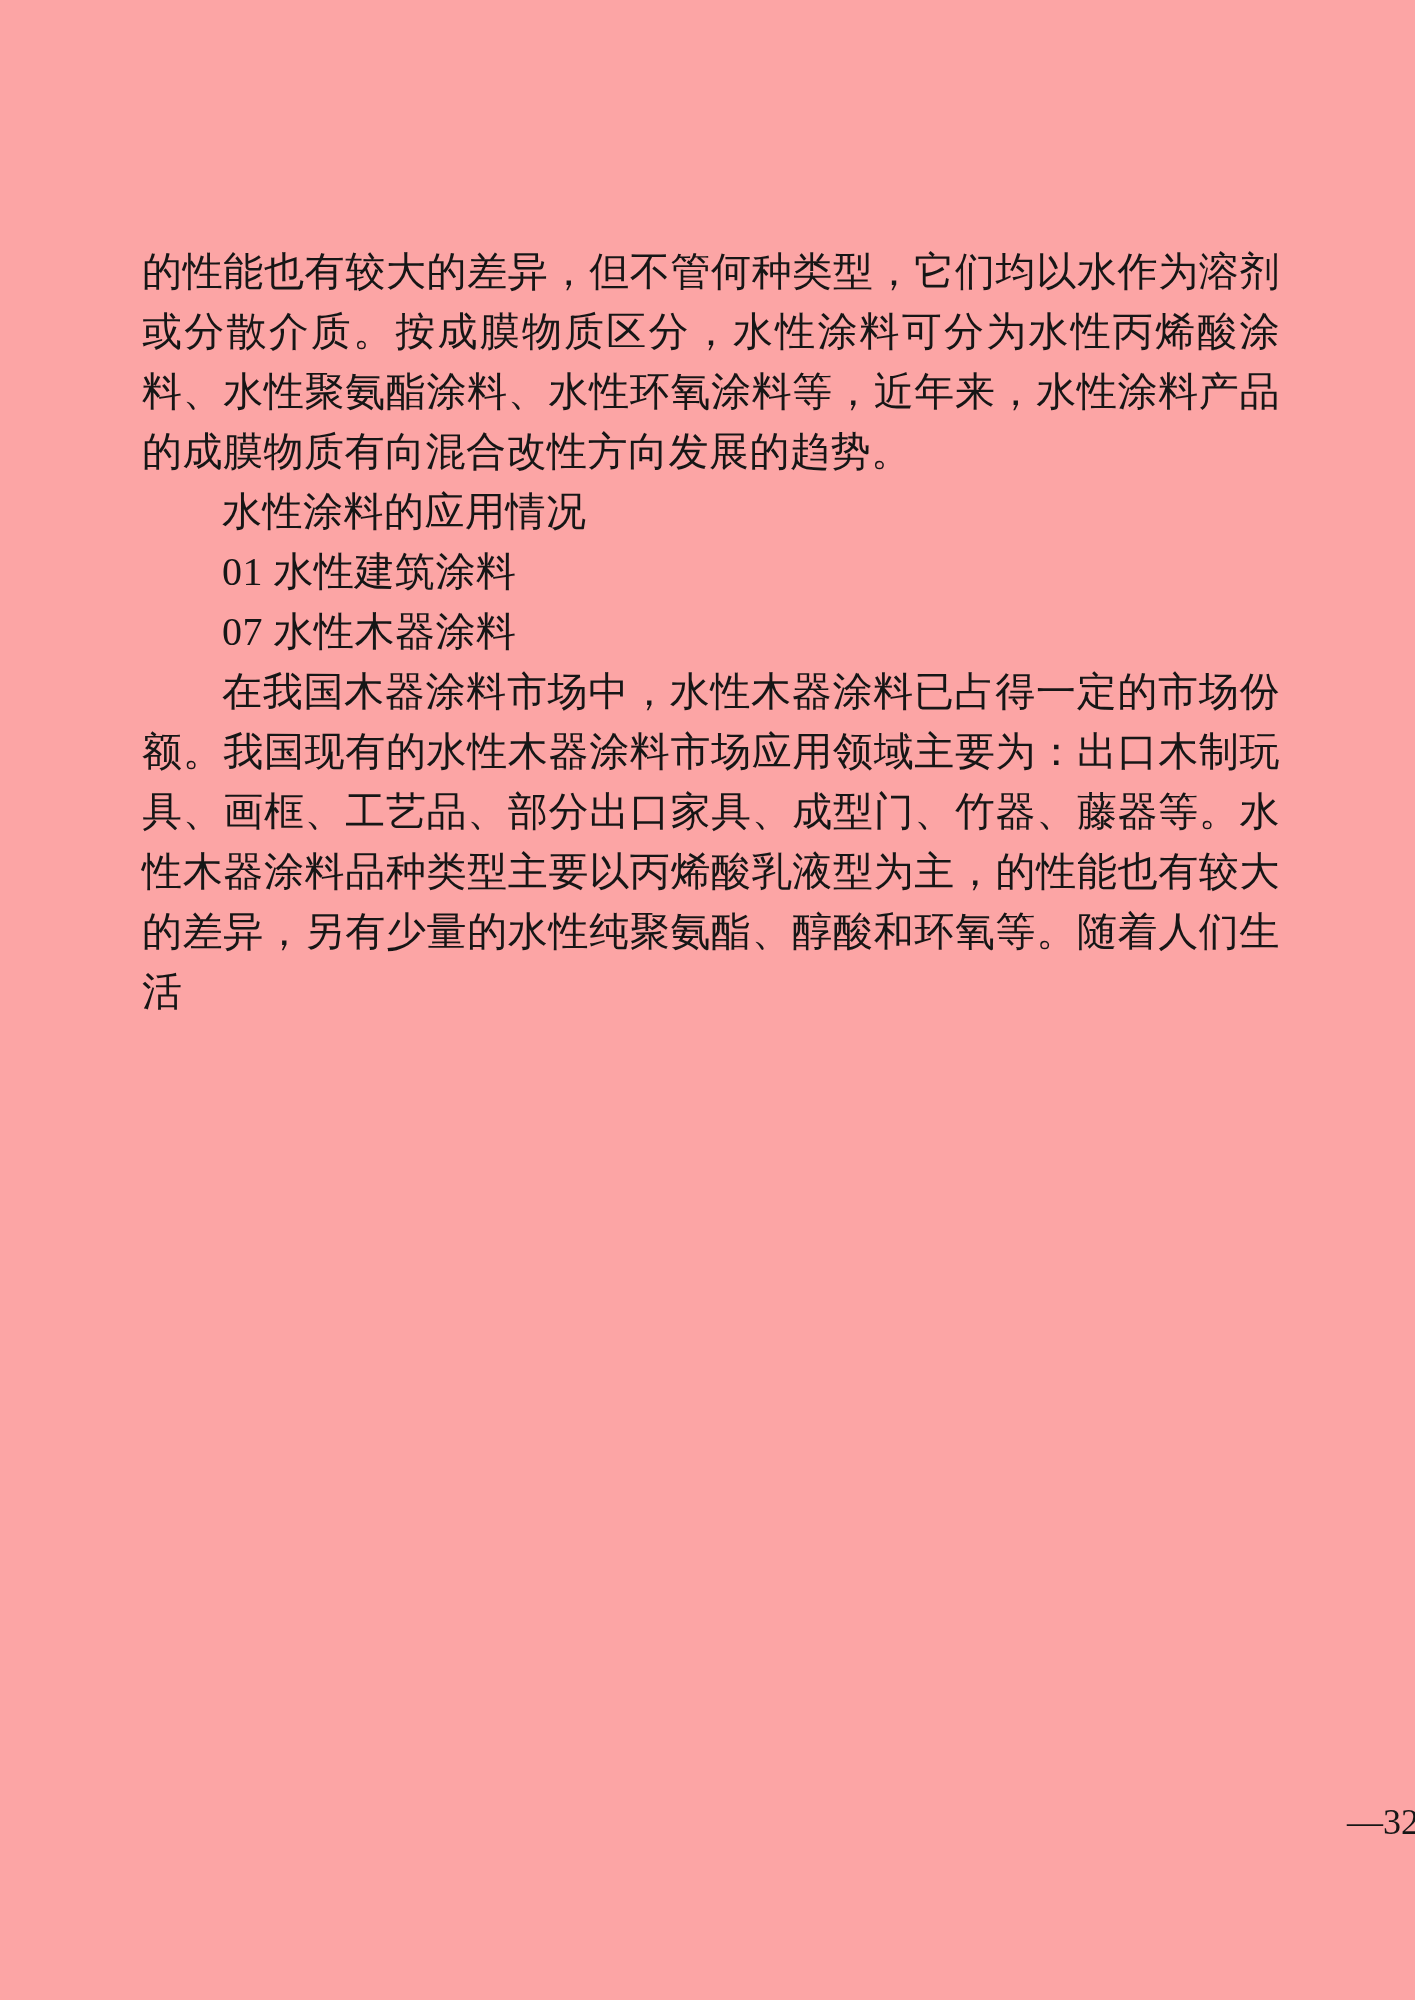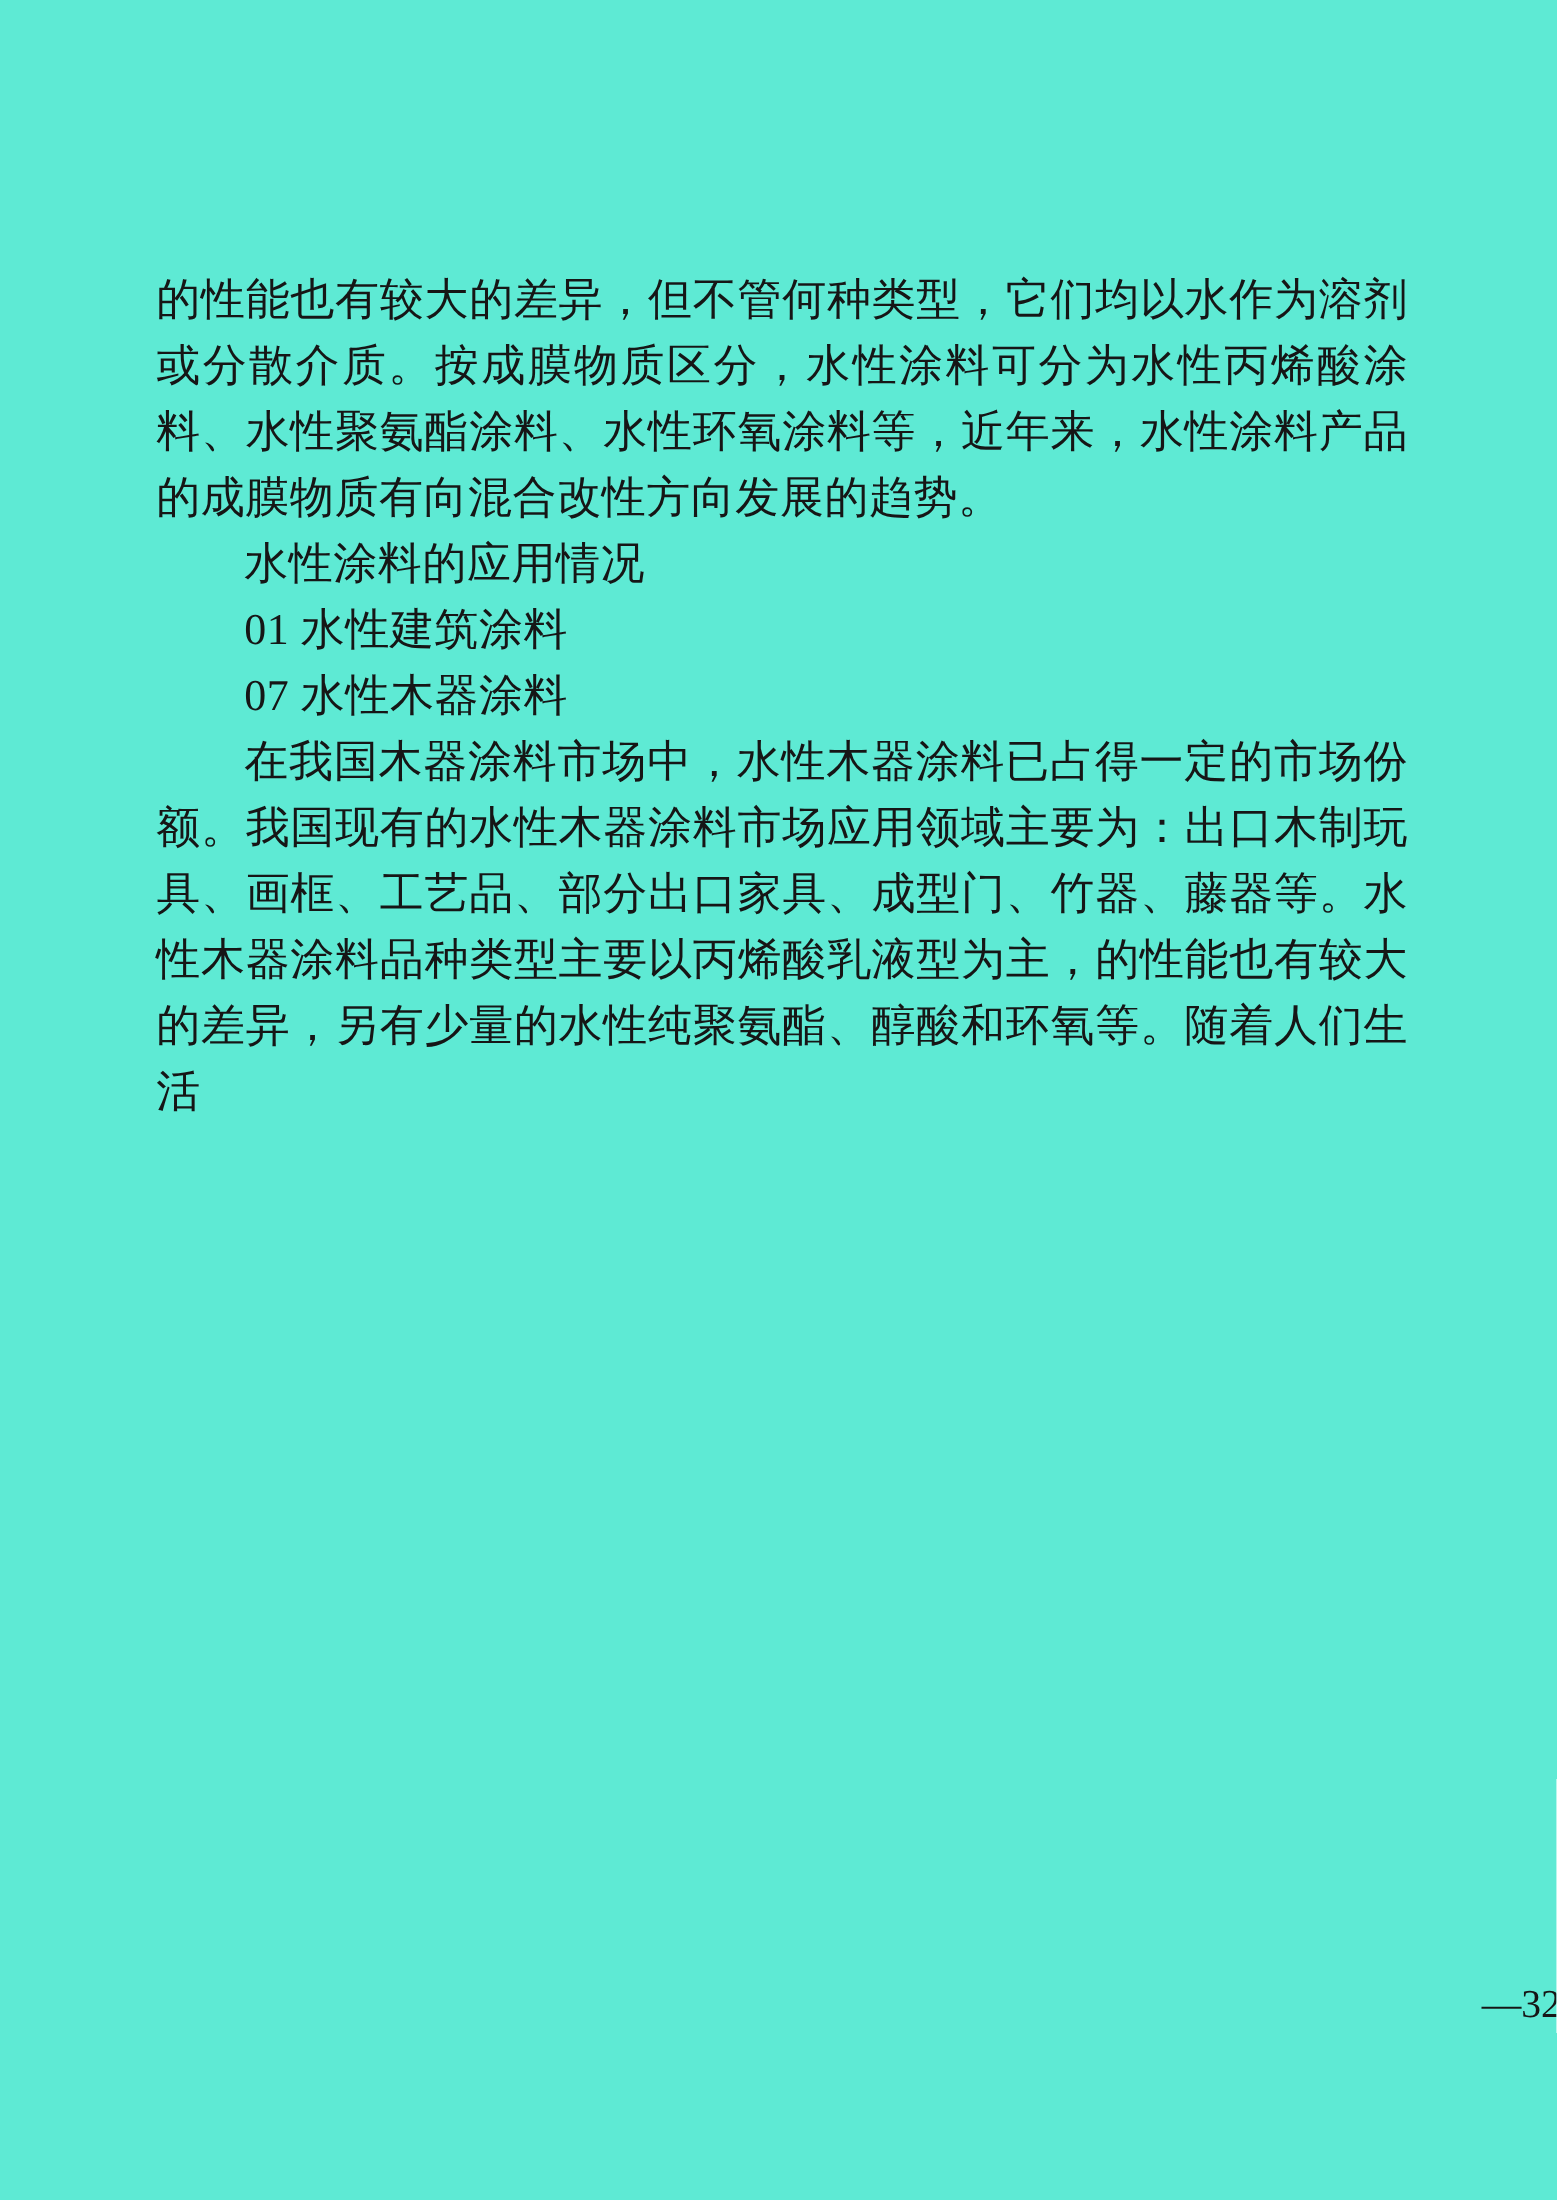--- a/index.html
+++ b/index.html
@@ -4,21 +4,21 @@
 <style>
   html, body {
     margin: 0;
     padding: 0;
     background: #ffffff;
   }
   .page {
     position: relative;
     width: 1415px;
     height: 2000px;
-    background: #5eead4;
+    background: #fca5a5;
     overflow: hidden;
     font-family: "Liberation Serif", "DejaVu Serif", serif;
     color: #161616;
   }
   .text-area {
     position: absolute;
     left: 142px;
     top: 242px;
     width: 1138px;
     font-size: 40px;

